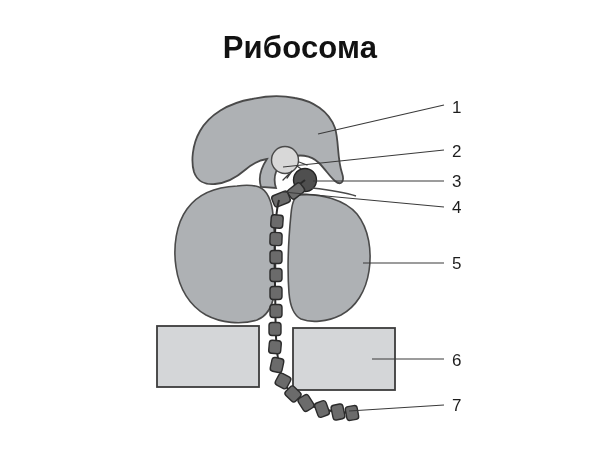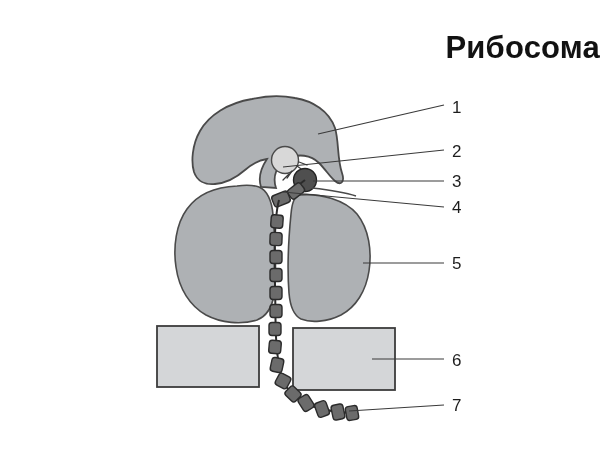--- a/index.html
+++ b/index.html
@@ -17,21 +17,21 @@
     position: relative;
     width: 600px;
     height: 450px;
     background: #ffffff;
   }
   #title {
     position: absolute;
     left: 0;
     top: 30px;
     width: 600px;
-    text-align: right;
+    text-align: center;
     font-family: "Liberation Sans", sans-serif;
     font-size: 31px;
     font-weight: bold;
     color: #121212;
     letter-spacing: 0.2px;
   }
   #diagram {
     position: absolute;
     left: 0;
     top: 0;

